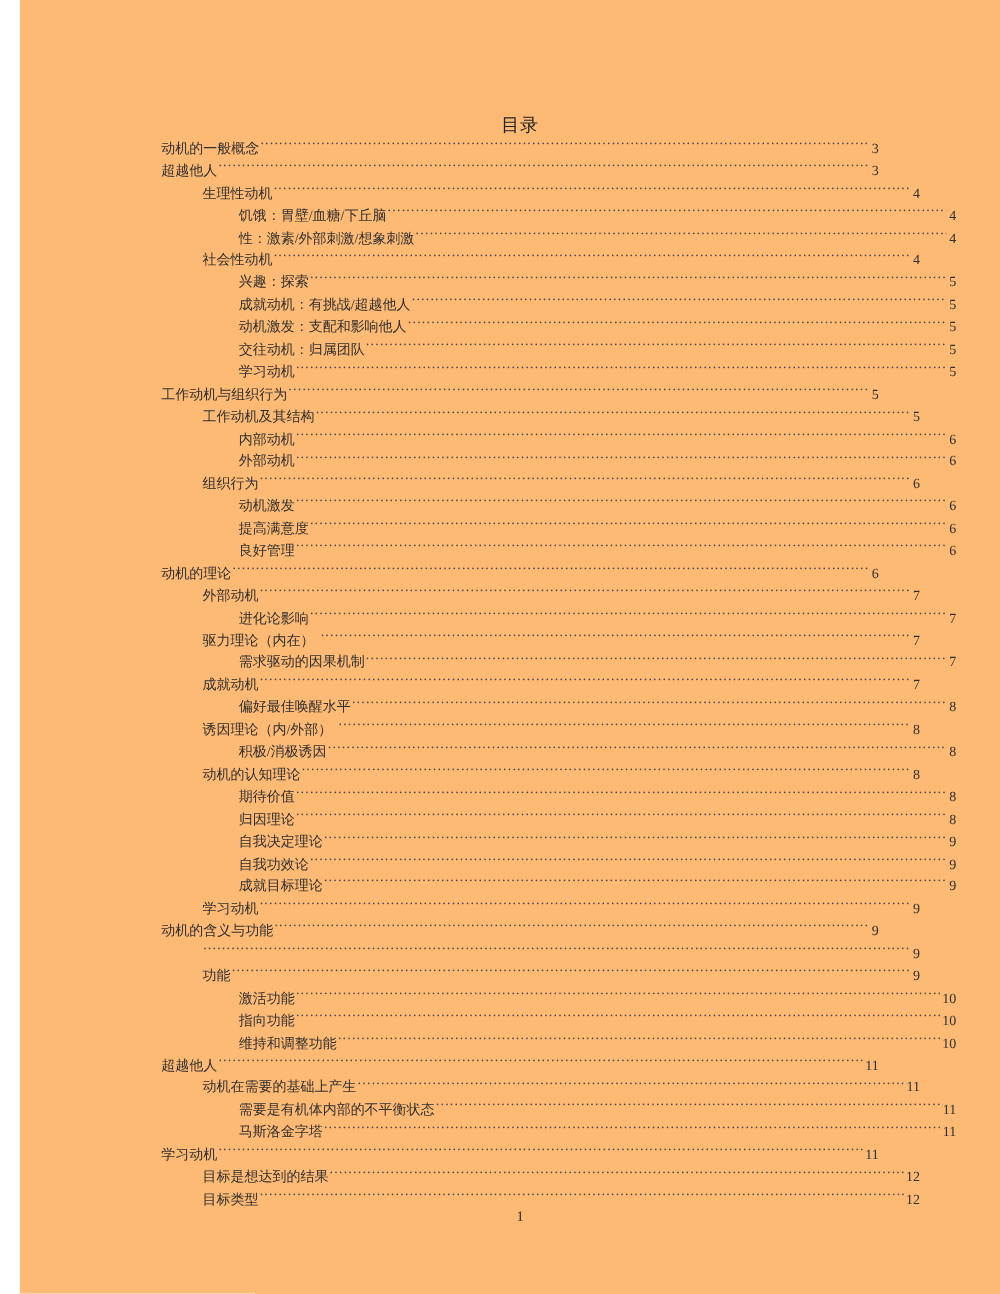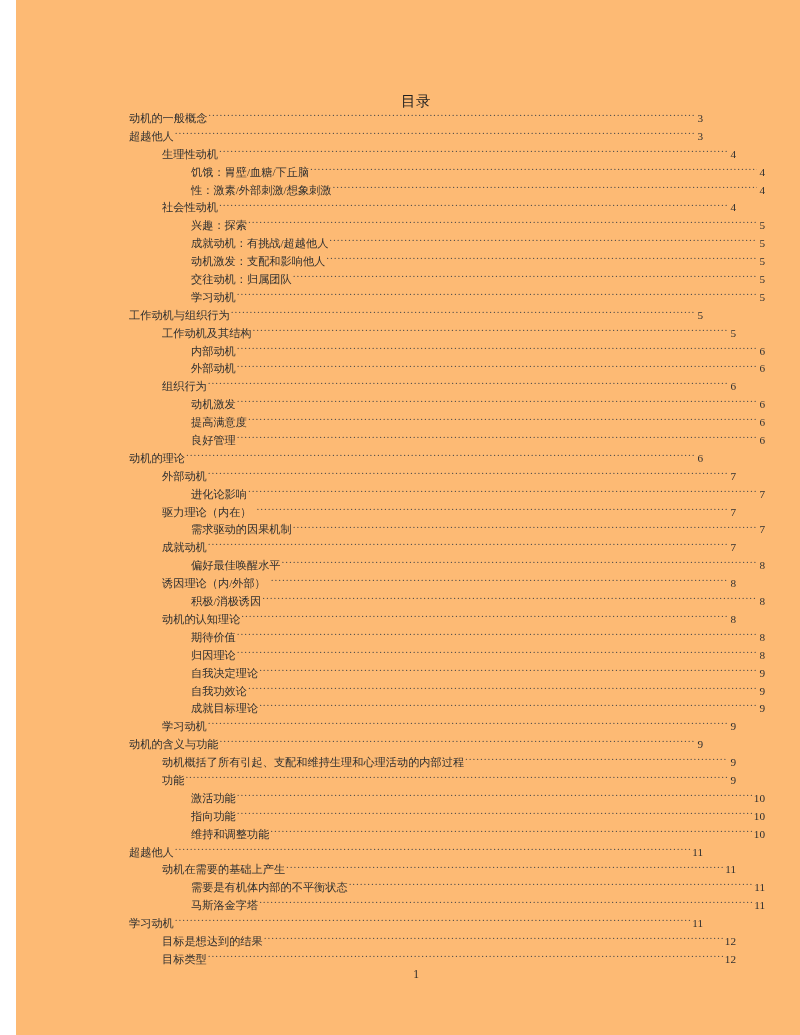--- a/index.html
+++ b/index.html
@@ -279,21 +279,20 @@
         <span class="label">学习动机</span>
         <span class="leader"></span>
         <span class="pagenum">9</span>
       </div>
       <div class="toc-entry lvl1">
         <span class="label">动机的含义与功能</span>
         <span class="leader"></span>
         <span class="pagenum">9</span>
       </div>
       <div class="toc-entry lvl2">
-        <span class="label">动机概括了所有引起、支配和维持生理和心理活动的内部过程</span>
         <span class="leader"></span>
         <span class="pagenum">9</span>
       </div>
       <div class="toc-entry lvl2">
         <span class="label">功能</span>
         <span class="leader"></span>
         <span class="pagenum">9</span>
       </div>
       <div class="toc-entry lvl3">
         <span class="label">激活功能</span>

